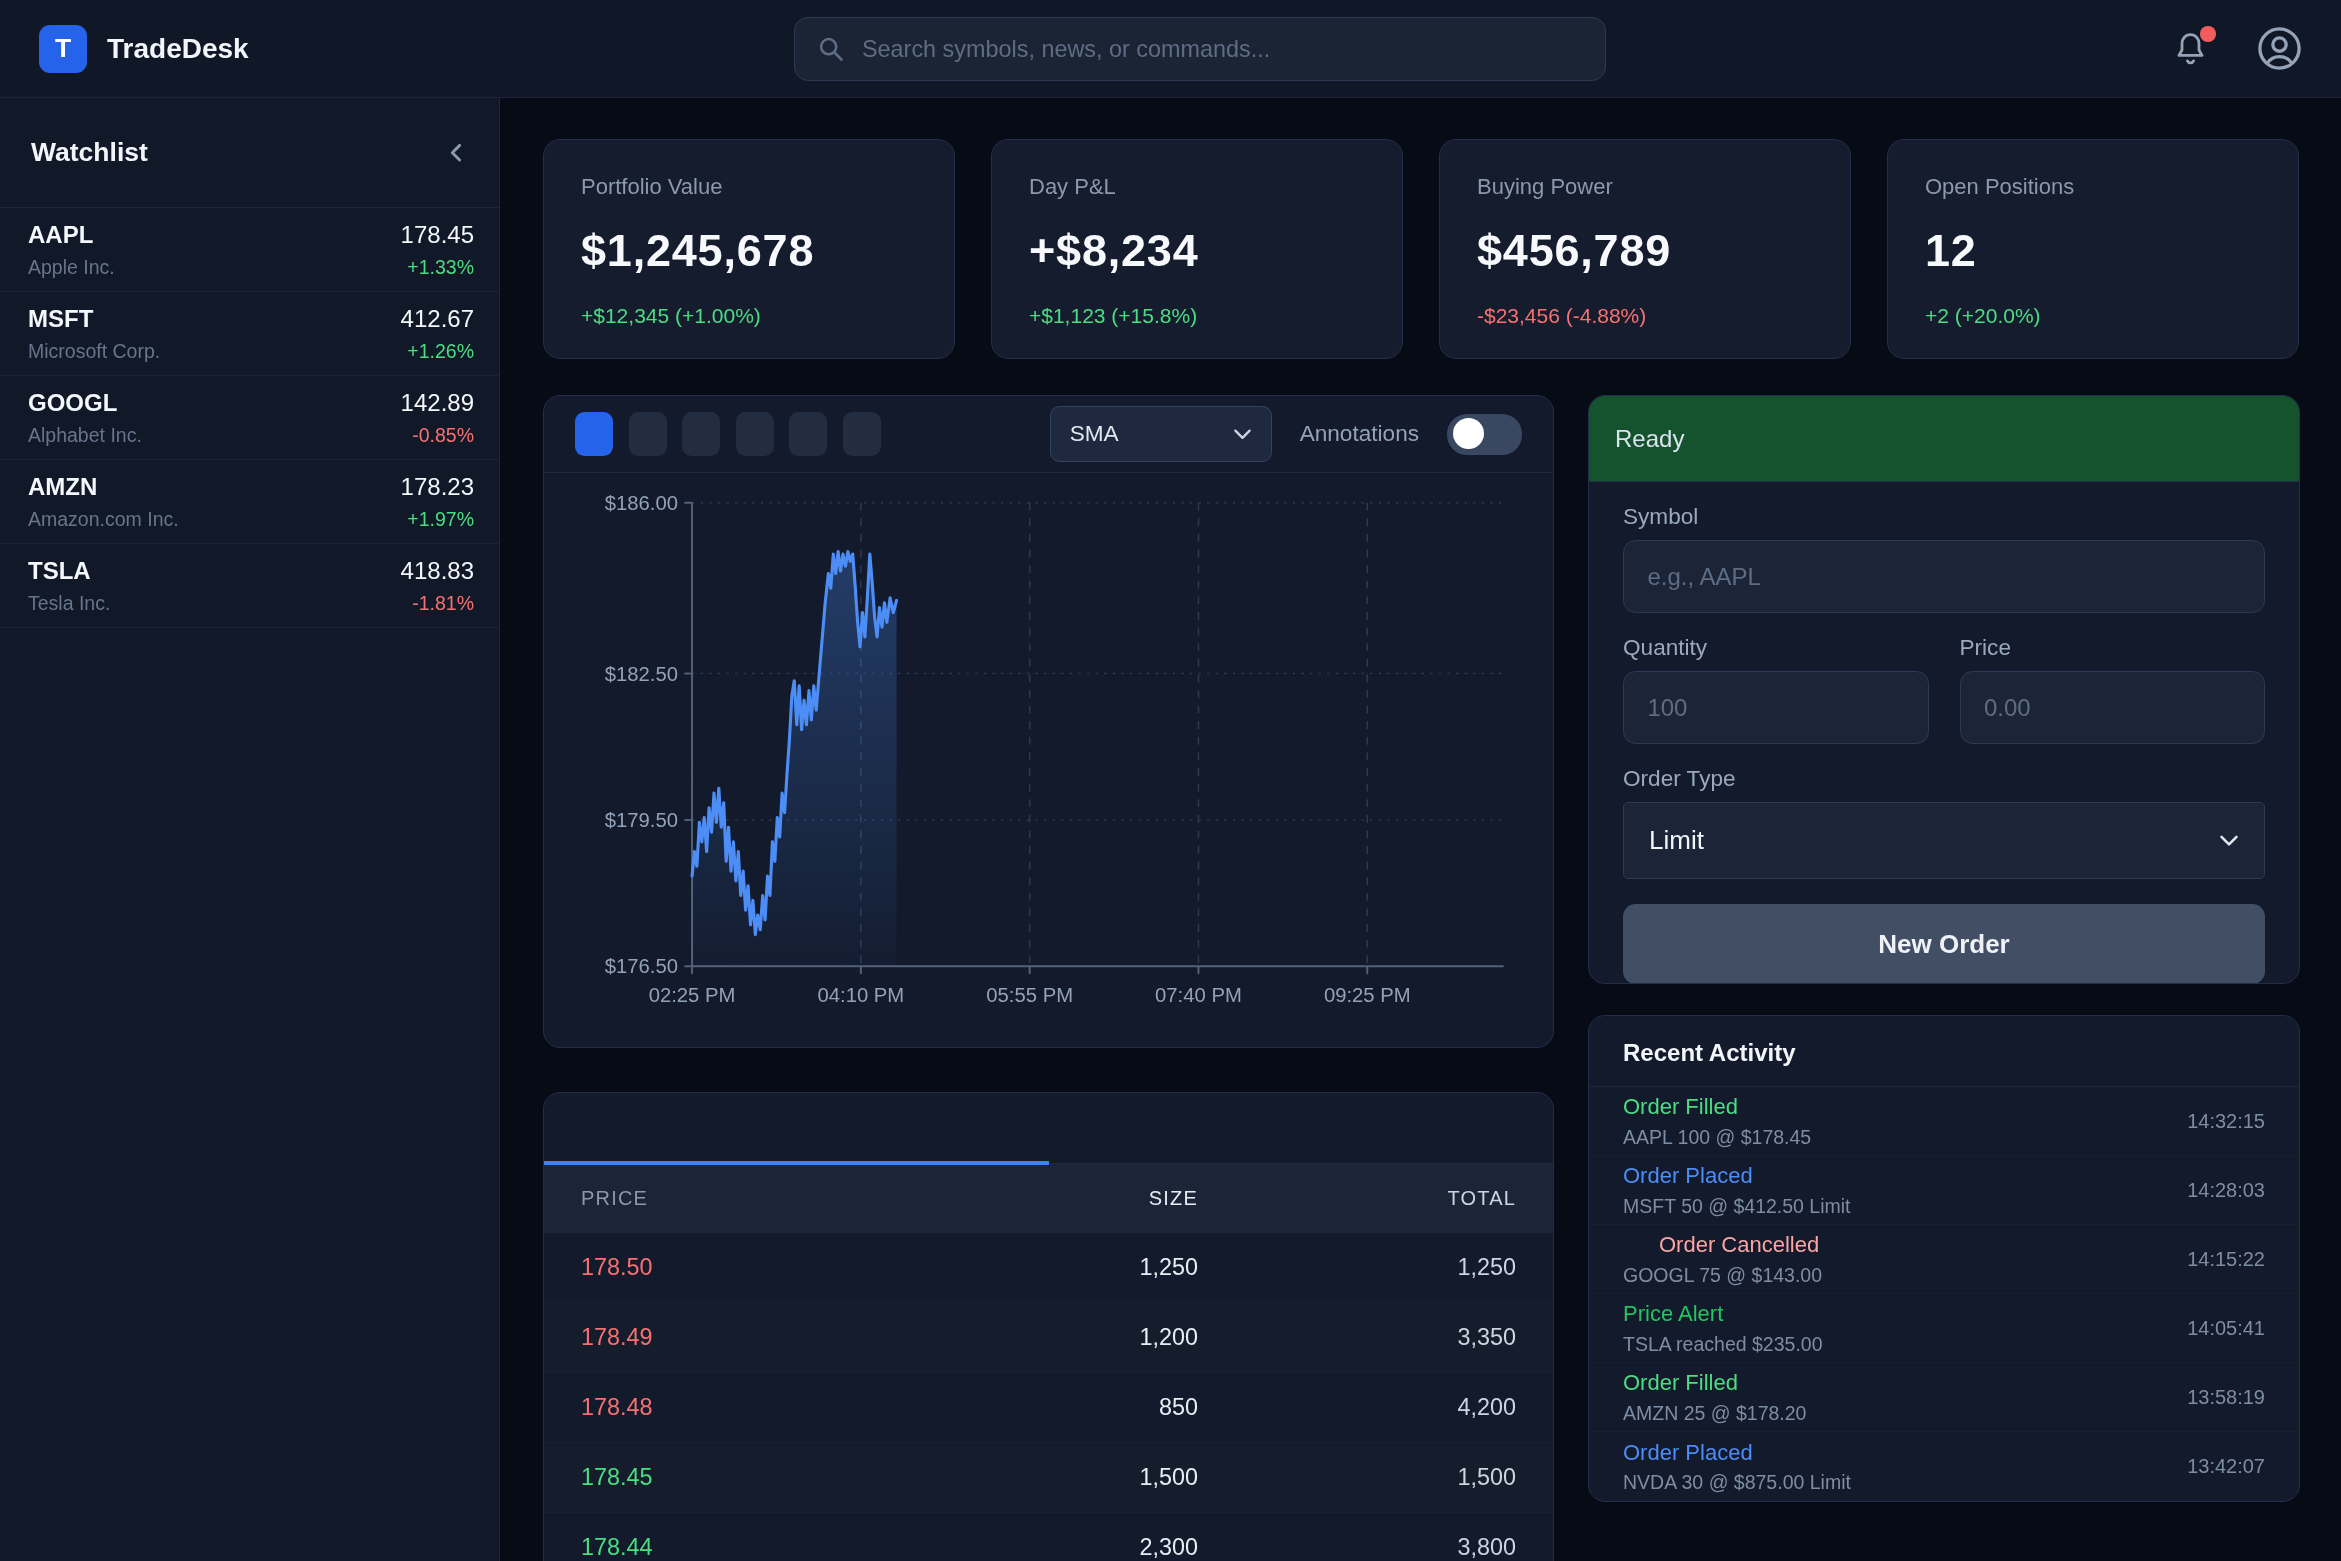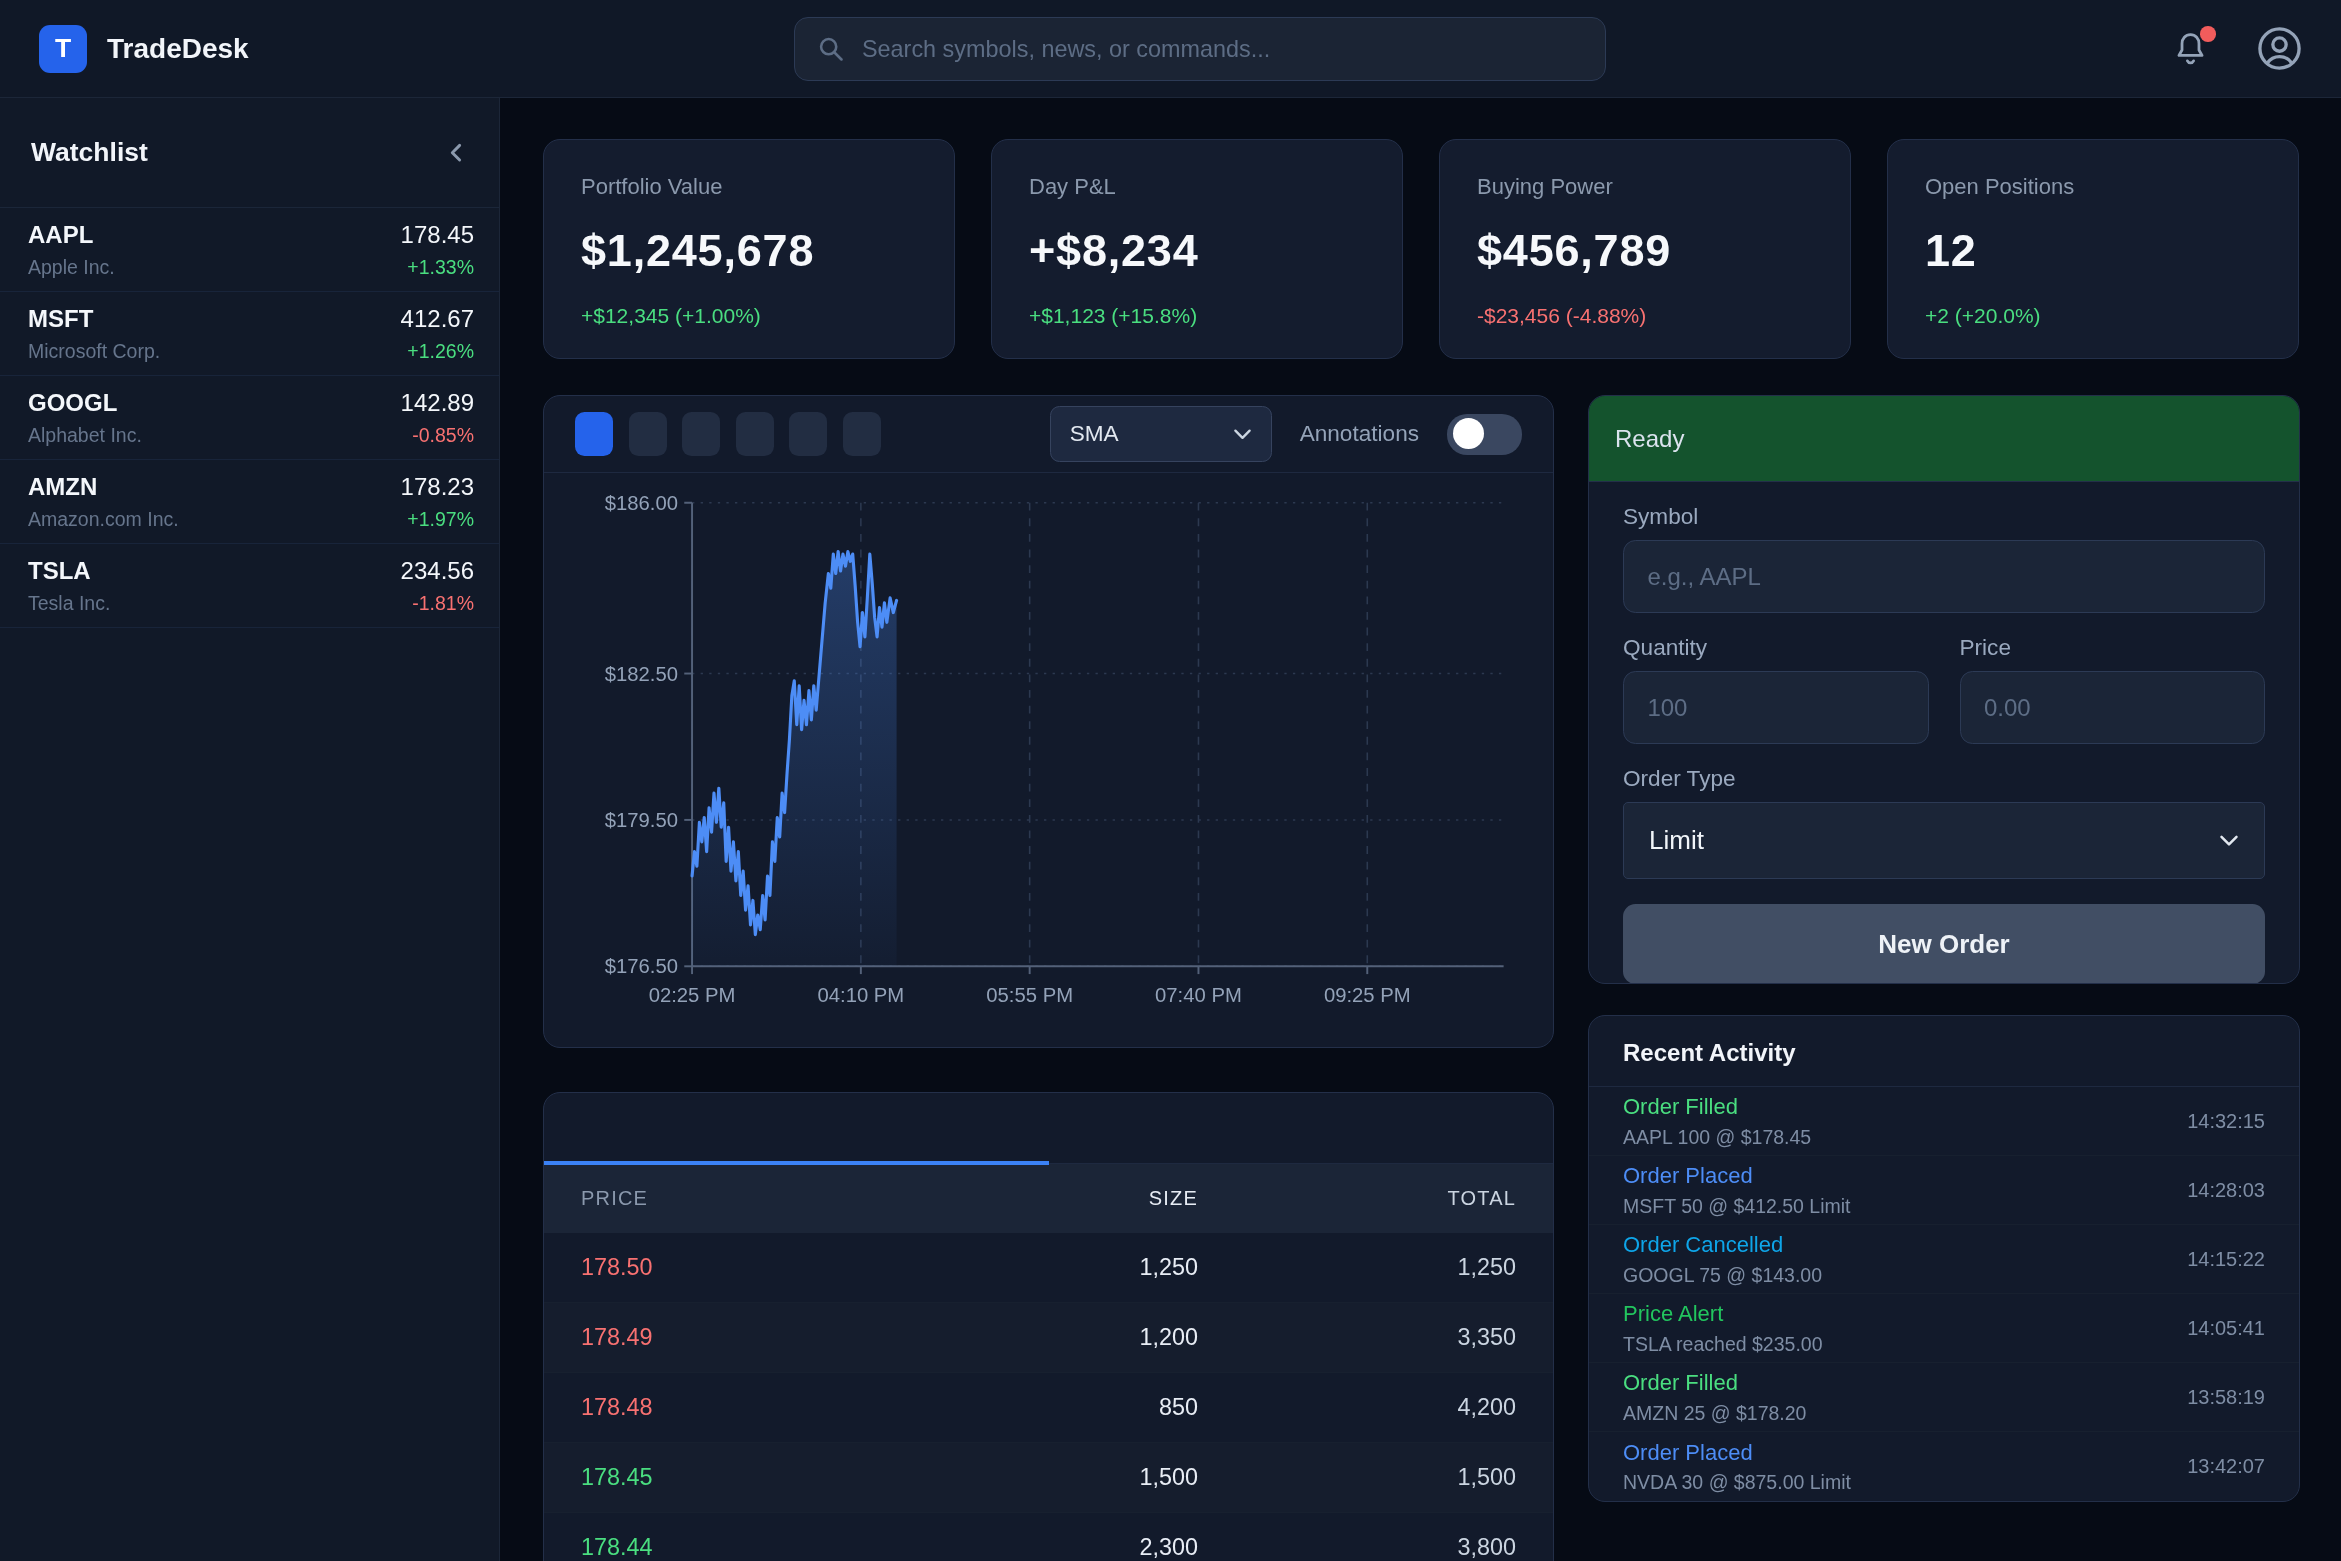--- a/index.html
+++ b/index.html
@@ -170,21 +170,21 @@
   .act-item {
     height:69px; padding:0 34px; display:flex; align-items:center;
     justify-content:space-between; border-bottom:1.6px solid #17202f;
   }
   .act-item:last-child { border-bottom:none; }
   .act-type { font-size:22px; }
   .act-detail { font-size:19.5px; color:#7e8da4; margin-top:5.5px; }
   .act-time { font-size:20px; color:#7e8da4; }
   .c-green .act-type { color:#4ade80; }
   .c-blue .act-type { color:#4d8df6; }
-  .c-red .act-type { color:#0ea5e9; }
+  .c-red .act-type { color:#fca5a5;margin-left:36px; }
   .c-yellow .act-type { color:#22c55e; }
   .icon { flex:none; }
 </style>
 </head>
 <body>
 
 <div class="header">
   <div class="logo">T</div>
   <div class="app-name">TradeDesk</div>
 
@@ -262,21 +262,21 @@
           <div class="wl-price">178.23</div>
           <div class="wl-chg chg">+1.97%</div>
         </div>
       </div>
       <div class="wl-item down">
         <div>
           <div class="wl-sym">TSLA</div>
           <div class="wl-name">Tesla Inc.</div>
         </div>
         <div class="wl-right">
-          <div class="wl-price">234.56</div>
+          <div class="wl-price">418.83</div>
           <div class="wl-chg chg">-1.81%</div>
         </div>
       </div>
     </div>
 </div>
 
 <div class="main">
 
   <div class="stats-row">
 

